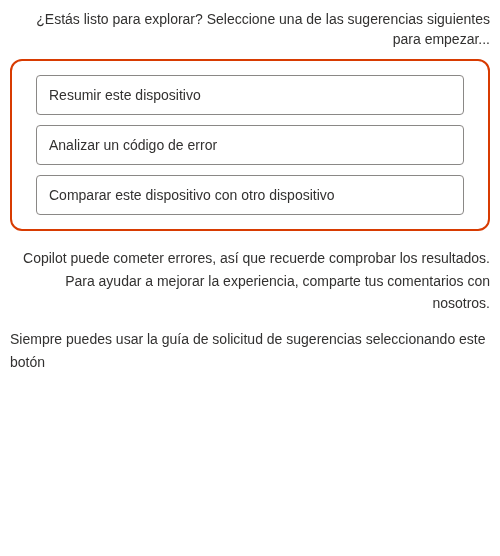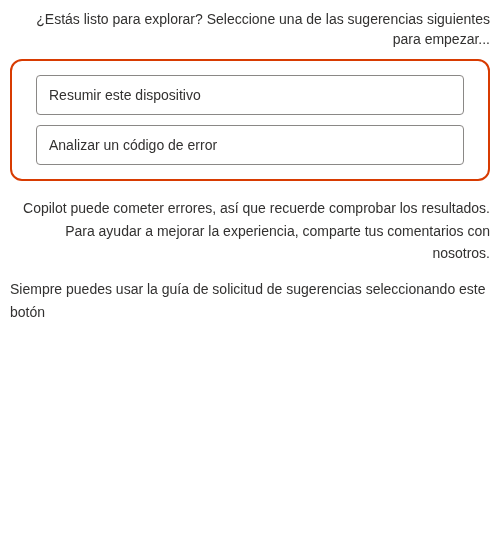--- a/index.html
+++ b/index.html
@@ -49,20 +49,21 @@
     }
   </style>
 </head>
 <body>
 
 <p class="intro-text">¿Estás listo para explorar? Seleccione una de las sugerencias siguientes para empezar...</p>
 
 <div class="suggestions-container">
   <div class="suggestion-item">Resumir este dispositivo</div>
   <div class="suggestion-item">Analizar un código de error</div>
+  <div class="suggestion-item">Comparar este dispositivo con otro dispositivo</div>
 </div>
 
 <p class="disclaimer-text">Copilot puede cometer errores, así que recuerde comprobar los resultados. Para ayudar a mejorar la experiencia, comparte tus comentarios con nosotros.</p>
 
 <p class="guide-text">
   <span>Siempre puedes usar la guía de solicitud de sugerencias seleccionando este botón</span>
   
 </p>
 
 </body></html>

